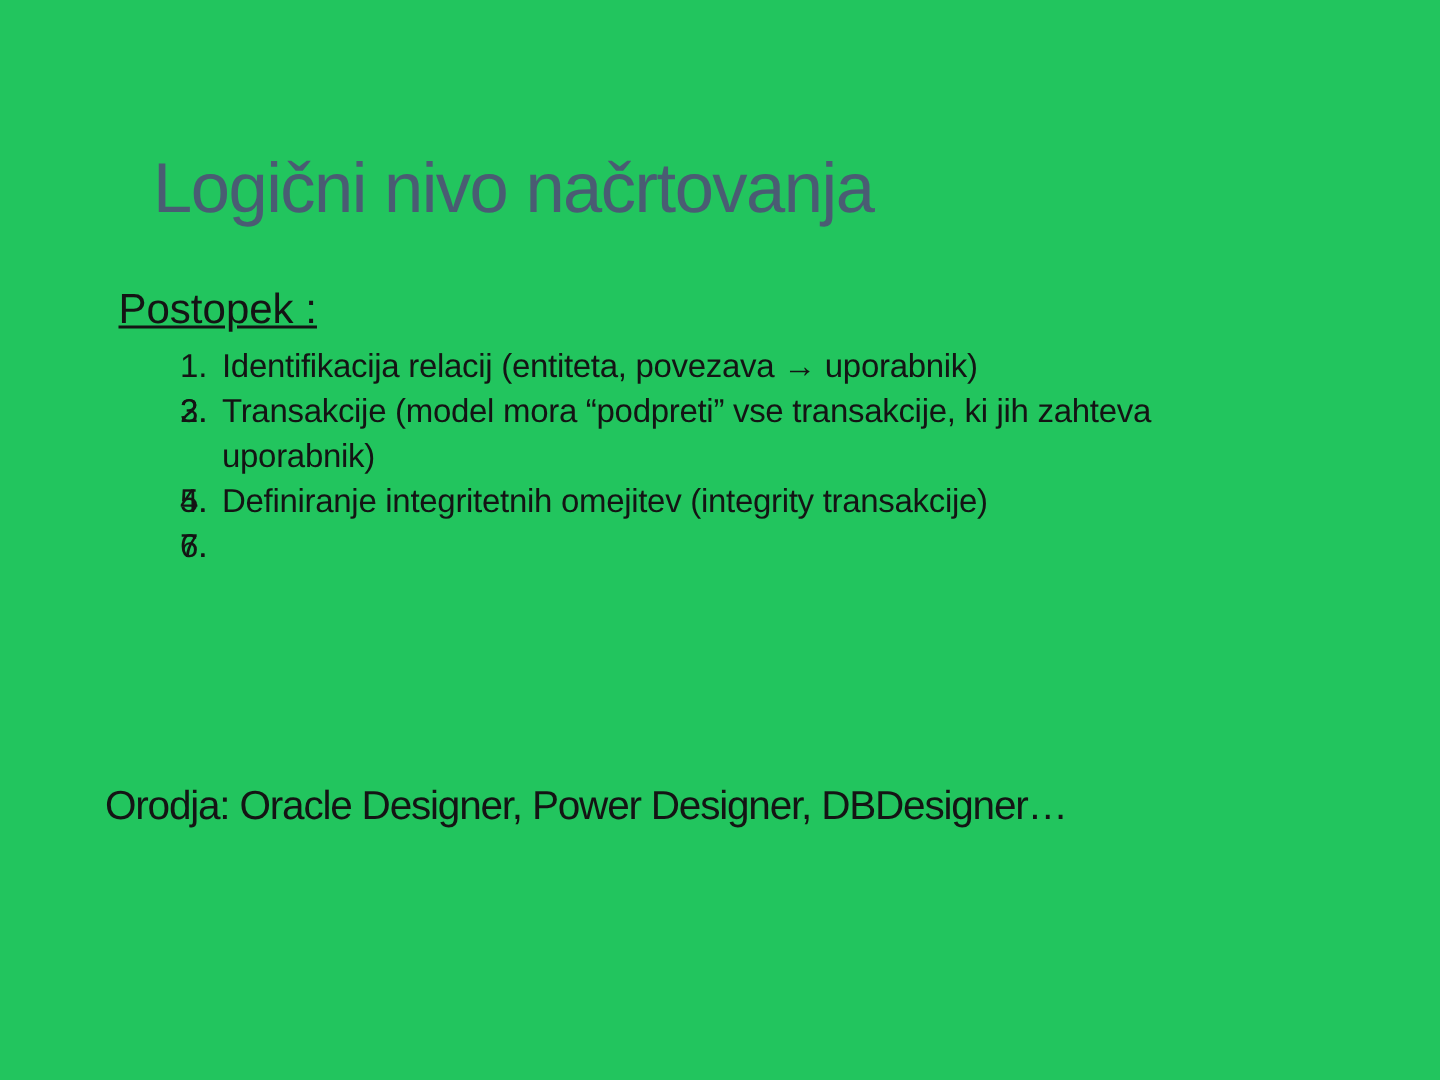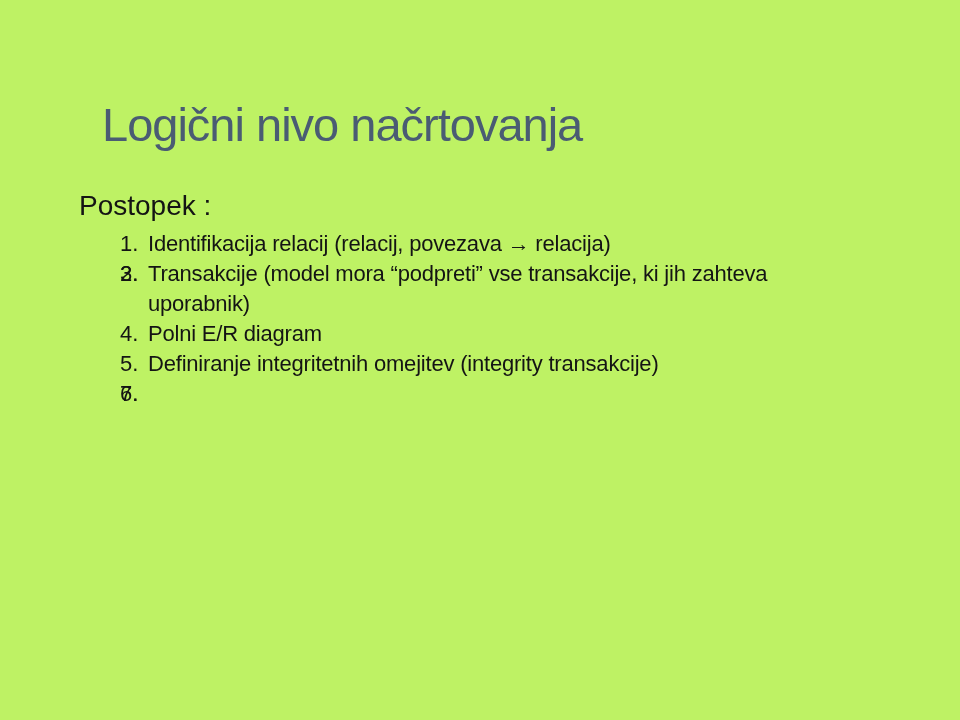--- a/index.html
+++ b/index.html
@@ -4,21 +4,21 @@
 <style>
   html, body {
     margin: 0;
     padding: 0;
     background: #ffffff;
   }
   .slide {
     position: relative;
     width: 960px;
     height: 720px;
-    background: #bef264;
+    background: #22c55e;
     overflow: hidden;
     font-family: "Liberation Sans", sans-serif;
   }
   .slide-title {
     position: absolute;
     left: 102px;
     top: 98px;
     font-size: 47px;
     line-height: 54px;
     letter-spacing: -1px;
@@ -27,20 +27,21 @@
     font-weight: 400;
   }
   .heading {
     position: absolute;
     left: 79px;
     top: 189px;
     font-size: 28px;
     line-height: 33px;
     color: #141414;
     white-space: nowrap;
+    text-decoration: underline;
   }
   .steps {
     position: absolute;
     left: 120px;
     top: 229px;
     width: 700px;
     margin: 0;
     padding: 0;
     list-style: none;
     color: #141414;
@@ -76,39 +77,39 @@
 
 <div class="slide">
 
   <div class="slide-title">Logični nivo načrtovanja</div>
 
   <div class="heading">Postopek :</div>
 
   <ol class="steps">
     <li class="step">
       <span class="num">1.</span>
-      <span class="txt">Identifikacija relacij (relacij, povezava → relacija)</span>
+      <span class="txt">Identifikacija relacij (entiteta, povezava → uporabnik)</span>
     </li>
     <li class="step">
       <span class="num">2.</span>
     </li>
     <li class="step">
       <span class="num">3.</span>
       <span class="txt">Transakcije (model mora “podpreti” vse transakcije, ki jih zahteva uporabnik)</span>
     </li>
     <li class="step">
       <span class="num">4.</span>
-      <span class="txt">Polni E/R diagram</span>
     </li>
     <li class="step">
       <span class="num">5.</span>
       <span class="txt">Definiranje integritetnih omejitev (integrity transakcije)</span>
     </li>
     <li class="step">
       <span class="num">6.</span>
     </li>
     <li class="step">
       <span class="num">7.</span>
     </li>
   </ol>
 
+  <div class="footer-line">Orodja: Oracle Designer, Power Designer, DBDesigner…</div>
 
 </div>
 
 </body></html>

